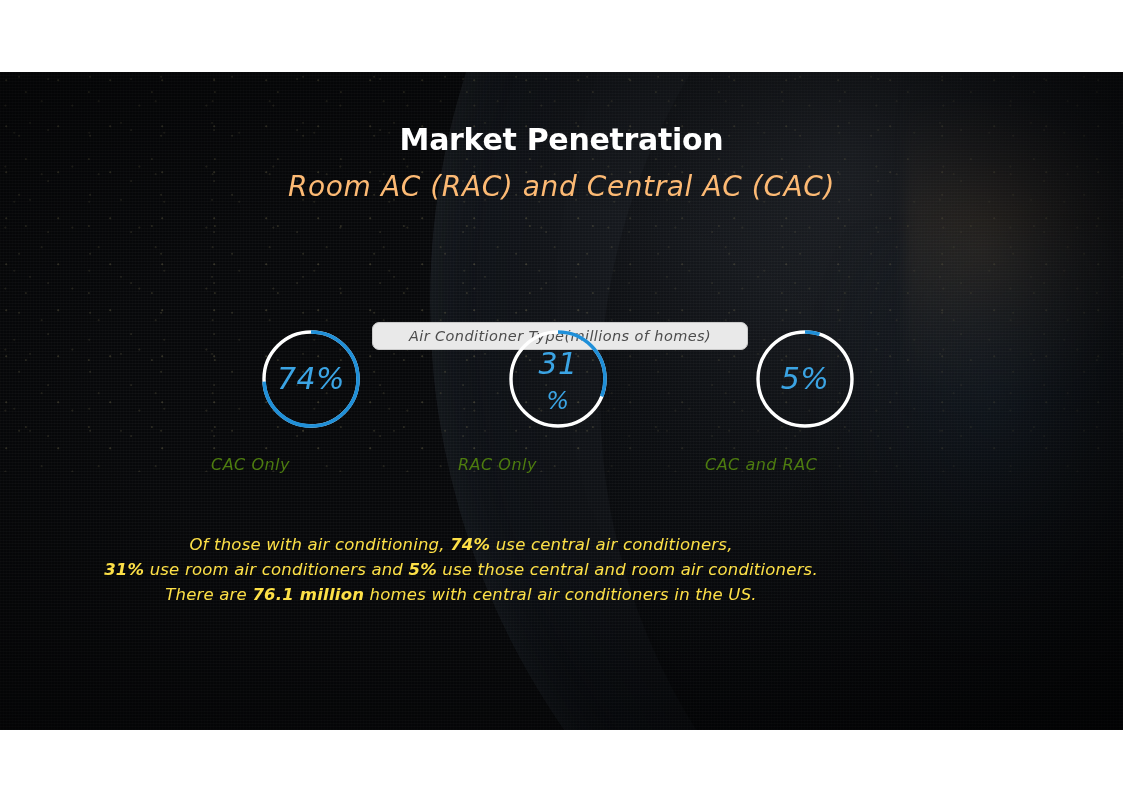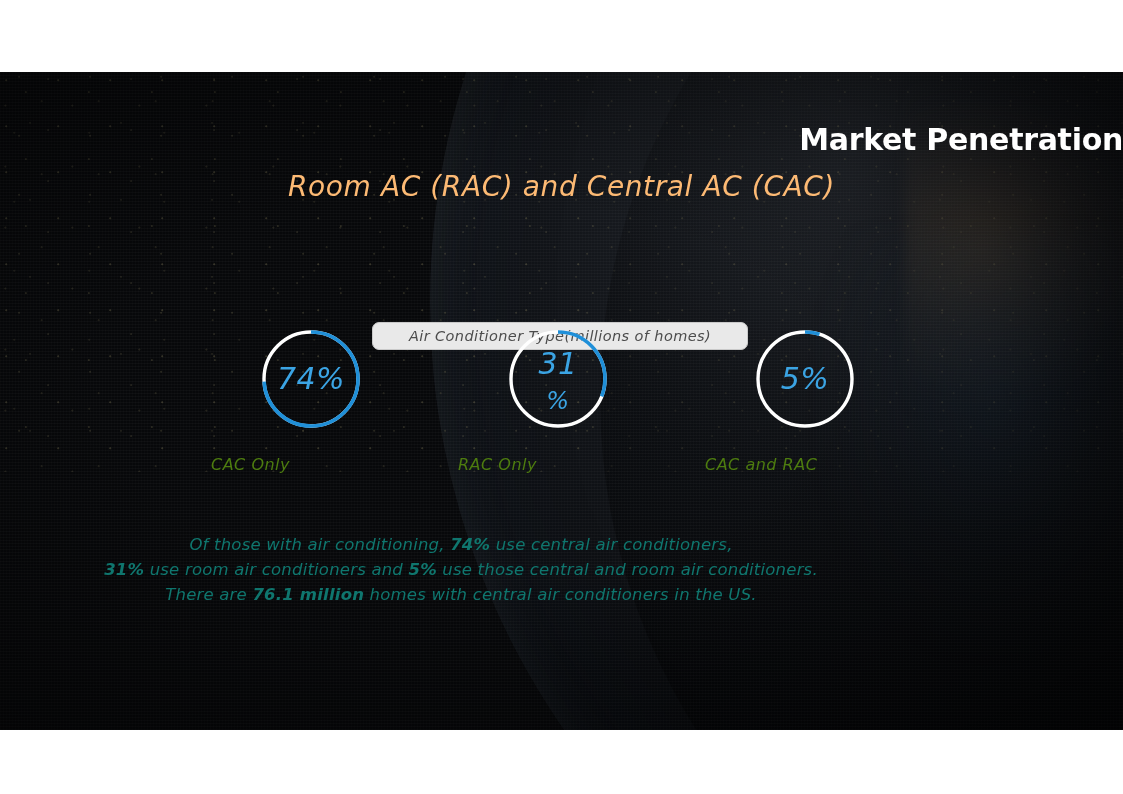--- a/index.html
+++ b/index.html
@@ -144,21 +144,21 @@
     left: 0; top: 0;
     width: 1123px;
     height: 658px;
   }
 
   .title-main {
     position: absolute;
     left: 0;
     top: 50px;
     width: 1123px;
-    text-align: right;
+    text-align: center;
     color: #ffffff;
     font-family: "DejaVu Sans", sans-serif;
     font-weight: bold;
     font-size: 30px;
     letter-spacing: -0.3px;
   }
   .title-sub {
     position: absolute;
     left: 0;
     top: 98px;
@@ -262,21 +262,21 @@
     letter-spacing: 0.5px;
   }
 
   
   .caption {
     position: absolute;
     left: 0;
     top: 460px;
     width: 922px;
     text-align: center;
-    color: #0f766e;
+    color: #fde047;
     font-family: "DejaVu Sans", sans-serif;
     font-style: italic;
     font-size: 16.5px;
     line-height: 25px;
     letter-spacing: 0.2px;
   }
   .caption b { font-weight: bold; }
   .caption-line { display: block; }
 </style>
 </head>

